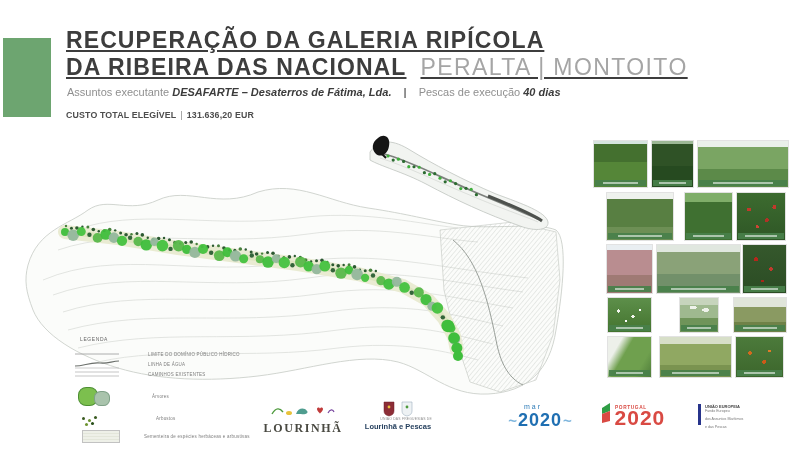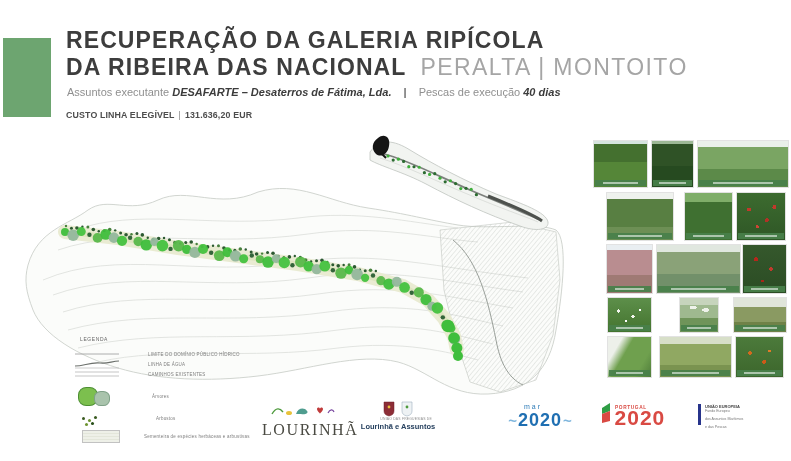--- a/index.html
+++ b/index.html
@@ -2,21 +2,21 @@
 <html><head>
 <meta charset="utf-8">
 <style>
   html,body{margin:0;padding:0;background:#ffffff;}
   .poster{position:relative;width:791px;height:461px;background:#ffffff;overflow:hidden;
           font-family:"Liberation Sans",sans-serif;}
 
   
   .accent{position:absolute;left:3px;top:38px;width:48px;height:79px;background:#6da570;}
   .titleblock{position:absolute;left:66px;top:27px;white-space:nowrap;}
-  .titleblock h1{margin:0;font-size:23px;line-height:27px;font-weight:700;color:#3d3d3d;letter-spacing:1.1px;}
+  .titleblock h1{margin:0;font-size:23px;line-height:27px;font-weight:700;color:#3d3d3d;letter-spacing:1.1px;text-decoration:underline;}
   .loc{color:#a5a5a5;font-weight:400;letter-spacing:1.4px;margin-left:14px;}
   .subtitle{position:absolute;left:67px;top:86px;font-size:11px;color:#8f8f8f;white-space:nowrap;}
   .subtitle b{color:#3c3c3c;font-style:italic;}
   .subtitle .pipe{margin:0 9px;color:#6b6b6b;font-weight:700;}
   .finance{position:absolute;left:66px;top:110px;width:716px;display:flex;justify-content:space-between;
            font-size:8.8px;font-weight:700;color:#4d4d4d;letter-spacing:.15px;white-space:nowrap;}
   .finance .sep{margin:0 4px;color:#8a8a8a;font-weight:400;}
 
   
   #map-svg{position:absolute;left:8px;top:130px;}
@@ -69,21 +69,21 @@
   .v13{background:linear-gradient(120deg,#edf0ea 0 22%,#6fa04e 40% 75%,#4f7d3a 100%);}
   .v14{background:linear-gradient(180deg,#d7dfc8 0 18%,#90a862 18% 70%,#7a9350 70% 100%);}
   .v15{background-image:radial-gradient(circle 2px at 30% 40%,#d2691e 0 2px,transparent 2px),
       radial-gradient(circle 2px at 60% 62%,#cc5a18 0 2px,transparent 2px),
       radial-gradient(circle 1.5px at 72% 35%,#e07a28 0 1.5px,transparent 1.5px),
       linear-gradient(180deg,#4c7a3b,#3c662c);}
 
   
   .logo{position:absolute;text-align:center;}
   .lourinha{left:262px;top:402px;width:82px;}
-  .lourinha .word{font-family:"Liberation Serif",serif;font-weight:400;font-size:16px;color:#4a4a42;letter-spacing:1.6px;margin-top:1px;}
+  .lourinha .word{font-family:"Liberation Serif",serif;font-weight:700;font-size:12px;color:#4a4a42;letter-spacing:1.6px;margin-top:1px;}
   .parish{left:356px;top:401px;width:84px;}
   .parish .tiny{font-size:8px;transform:scale(.42);transform-origin:center top;color:#8b8b8b;white-space:nowrap;height:4px;letter-spacing:.5px;}
   .parish .name{font-size:7.5px;font-weight:700;color:#27415f;margin-top:1px;white-space:nowrap;}
   .mar{left:497px;top:403px;width:86px;}
   .mar .mtop{display:block;font-size:7px;color:#2e7cb8;letter-spacing:2px;text-align:center;margin-left:-14px;}
   .mar .row{display:flex;align-items:center;justify-content:center;}
   .mar .wave{color:#7fb6dd;font-weight:700;font-size:15px;line-height:10px;}
   .mar .year{color:#1f6fb2;font-weight:700;font-size:18px;letter-spacing:1px;margin:0 1px;}
   .pt2020{left:588px;top:402px;width:92px;display:flex;align-items:flex-start;justify-content:center;}
   .pt-txt{text-align:left;margin-left:3px;}
@@ -111,21 +111,21 @@
   <div class="subtitle">
     <span>Assuntos executante</span>
     <b>DESAFARTE – Desaterros de Fátima, Lda.</b>
     <span class="pipe">|</span>
     <span>Pescas de execução</span>
     <b>40 dias</b>
   </div>
 
   <div class="finance">
     <span class="fin">
-      <span>CUSTO LINHA ELEGÍVEL</span><span class="sep">|</span><span>131.636,20 EUR</span>
+      <span>CUSTO TOTAL ELEGÍVEL</span><span class="sep">|</span><span>131.636,20 EUR</span>
     </span>
   </div>
 
   <svg id="map-svg" width="580" height="272" viewBox="0 0 580 272">
       <defs>
         <pattern id="hatch" width="3.5" height="3.5" patternUnits="userSpaceOnUse" patternTransform="rotate(40)">
           <line x1="0" y1="0" x2="0" y2="3.5" stroke="#b3b8b3" stroke-width="0.6"></line>
         </pattern>
       </defs>
       <path d="M20,135 C30,100 60,95 80,80 C100,66 120,84 150,70 C180,56 210,80 250,62 C290,50 320,72 360,78 C400,84 420,90 450,95 C480,100 530,92 548,100 C560,110 555,160 548,200 C542,240 520,262 480,264 C440,266 420,240 390,232 C350,222 300,240 250,246 C200,252 150,250 110,238 C70,226 35,205 25,180 C18,162 16,150 20,135 Z" fill="#fbfcfa" stroke="#ccd0cb" stroke-width="0.9"></path>
@@ -421,21 +421,21 @@
   </div>
 
   <div class="logo parish">
     <svg width="34" height="16" style="display:block;margin:0 auto;">
       <path d="M3,1 h10 v9 q0,4 -5,5 q-5,-1 -5,-5 Z" fill="#8c2d36" stroke="#6e1f27" stroke-width="0.5"></path>
       <circle cx="8" cy="6" r="1.4" fill="#e8c23a"></circle>
       <path d="M21,1 h10 v9 q0,4 -5,5 q-5,-1 -5,-5 Z" fill="#eef2f4" stroke="#9fb0c0" stroke-width="0.6"></path>
       <circle cx="26" cy="6" r="1.4" fill="#4d9a3c"></circle>
     </svg>
     <div class="tiny">UNIÃO DAS FREGUESIAS DE</div>
-    <div class="name">Lourinhã e Assuntos</div>
+    <div class="name">Lourinhã e Pescas</div>
   </div>
 
   <div class="logo mar">
     <span class="mtop">mar</span>
     <div class="row">
       <span class="wave">~</span>
       <span class="year">2020</span>
       <span class="wave">~</span>
     </div>
   </div>

